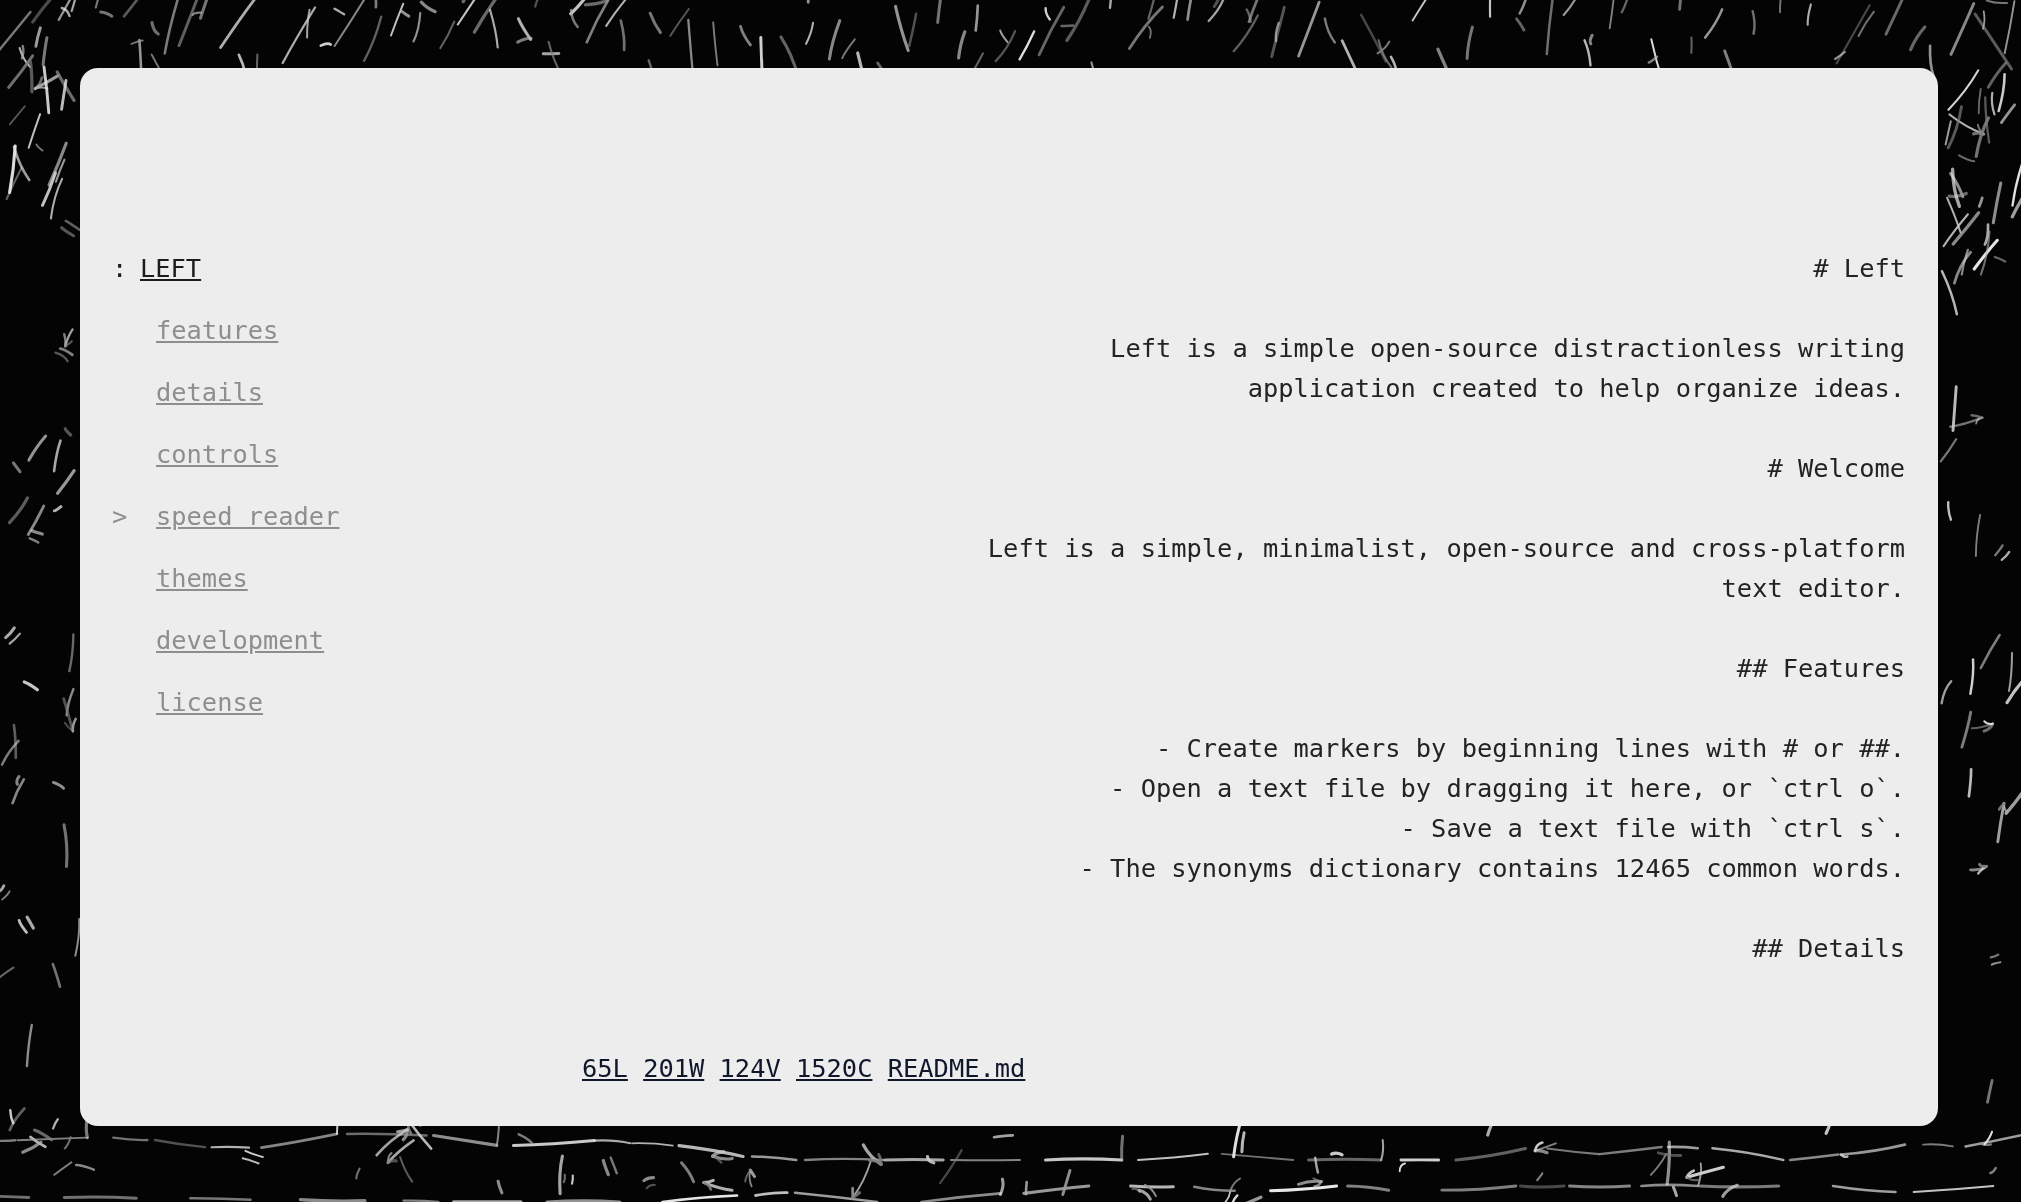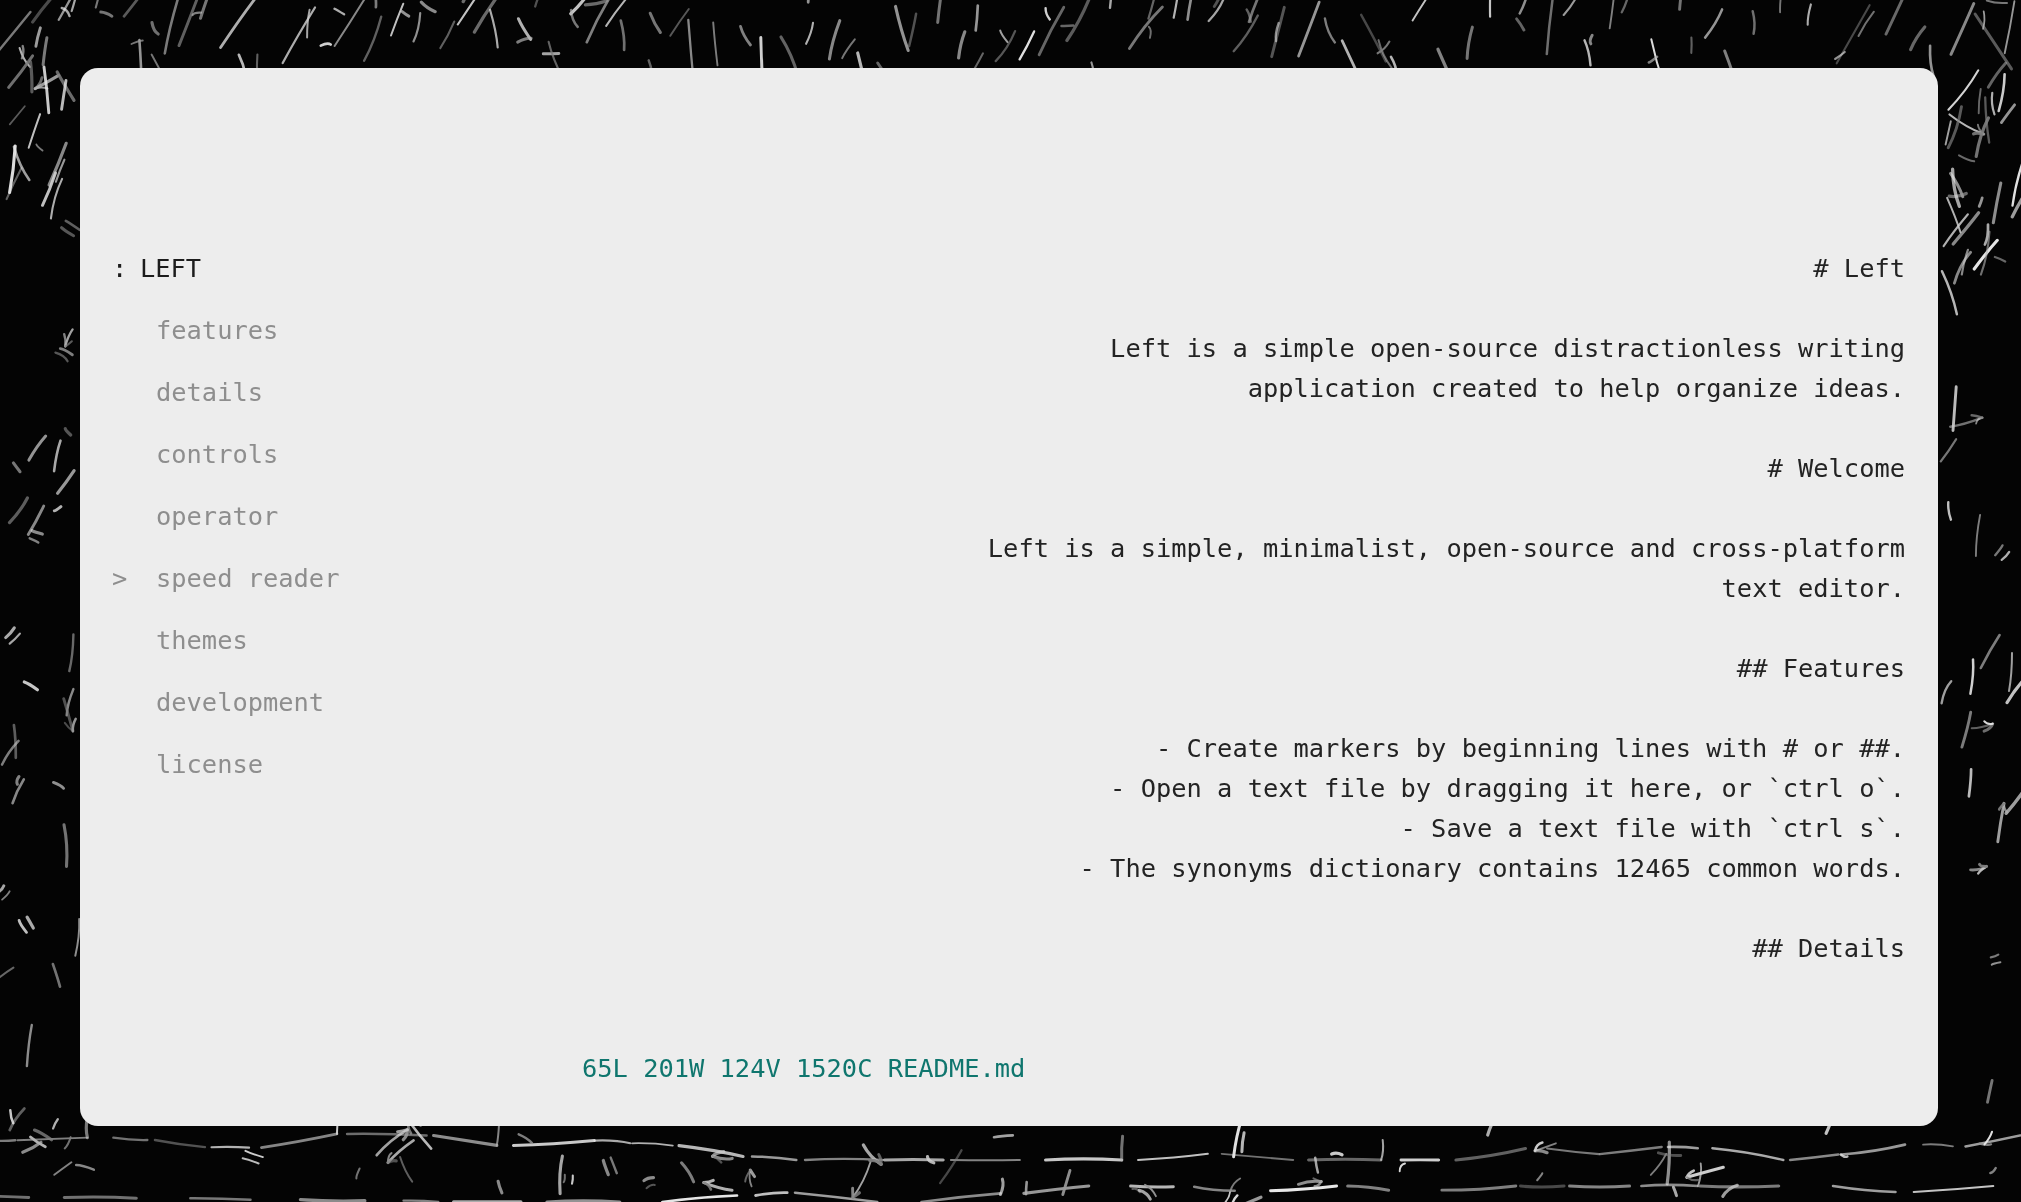--- a/index.html
+++ b/index.html
@@ -48,20 +48,21 @@
   .srow .mk {
     position: absolute;
     left: 0;
     top: 0;
     white-space: pre;
   }
   .srow .lbl {
     position: absolute;
     top: 0;
     white-space: pre;
+    text-decoration: underline;
   }
   .srow.lv0 { color: #1c1c1c; }
   .srow.lv0 .lbl { left: 28px; }
   .srow.lv1 { color: #8e8e8e; margin-top: 22px; }
   .srow.lv1 .lbl { left: 44px; }
   
   #editor {
     position: absolute;
     left: 485px;
     top: 180px;
@@ -78,22 +79,23 @@
   
   #status-bar {
     position: absolute;
     left: 502px;
     top: 980px;
     height: 40px;
     display: flex;
     gap: 1ch;
     font-size: 25.4px;
     line-height: 40px;
-    color: #0f766e;
+    color: #0f172a;
     white-space: pre;
+    text-decoration: underline;
   }
 </style>
 </head>
 <body>
 
 <div id="desktop">
 
   <svg id="wallpaper" width="2021" height="1202" viewBox="0 0 2021 1202" xmlns="http://www.w3.org/2000/svg">
       <path d="M-10.0 61.2 Q11.0 35.8 30.4 12.0" stroke="#b3b3b3" stroke-width="2.4" fill="none" stroke-linecap="round" opacity="0.67"></path>
       <path d="M19.6 48.0 Q23.0 59.5 30.0 66.9" stroke="#e8e8e8" stroke-width="2.1" fill="none" stroke-linecap="round" opacity="0.76"></path>
@@ -506,24 +508,20 @@
       </div>
       <div class="srow lv1">
         <span class="mk"></span>
         <span class="lbl">details</span>
       </div>
       <div class="srow lv1">
         <span class="mk"></span>
         <span class="lbl">controls</span>
       </div>
       <div class="srow lv1">
-        <span class="mk"></span>
-        <span class="lbl">operator</span>
-      </div>
-      <div class="srow lv1">
         <span class="mk">&gt;</span>
         <span class="lbl">speed reader</span>
       </div>
       <div class="srow lv1">
         <span class="mk"></span>
         <span class="lbl">themes</span>
       </div>
       <div class="srow lv1">
         <span class="mk"></span>
         <span class="lbl">development</span>

